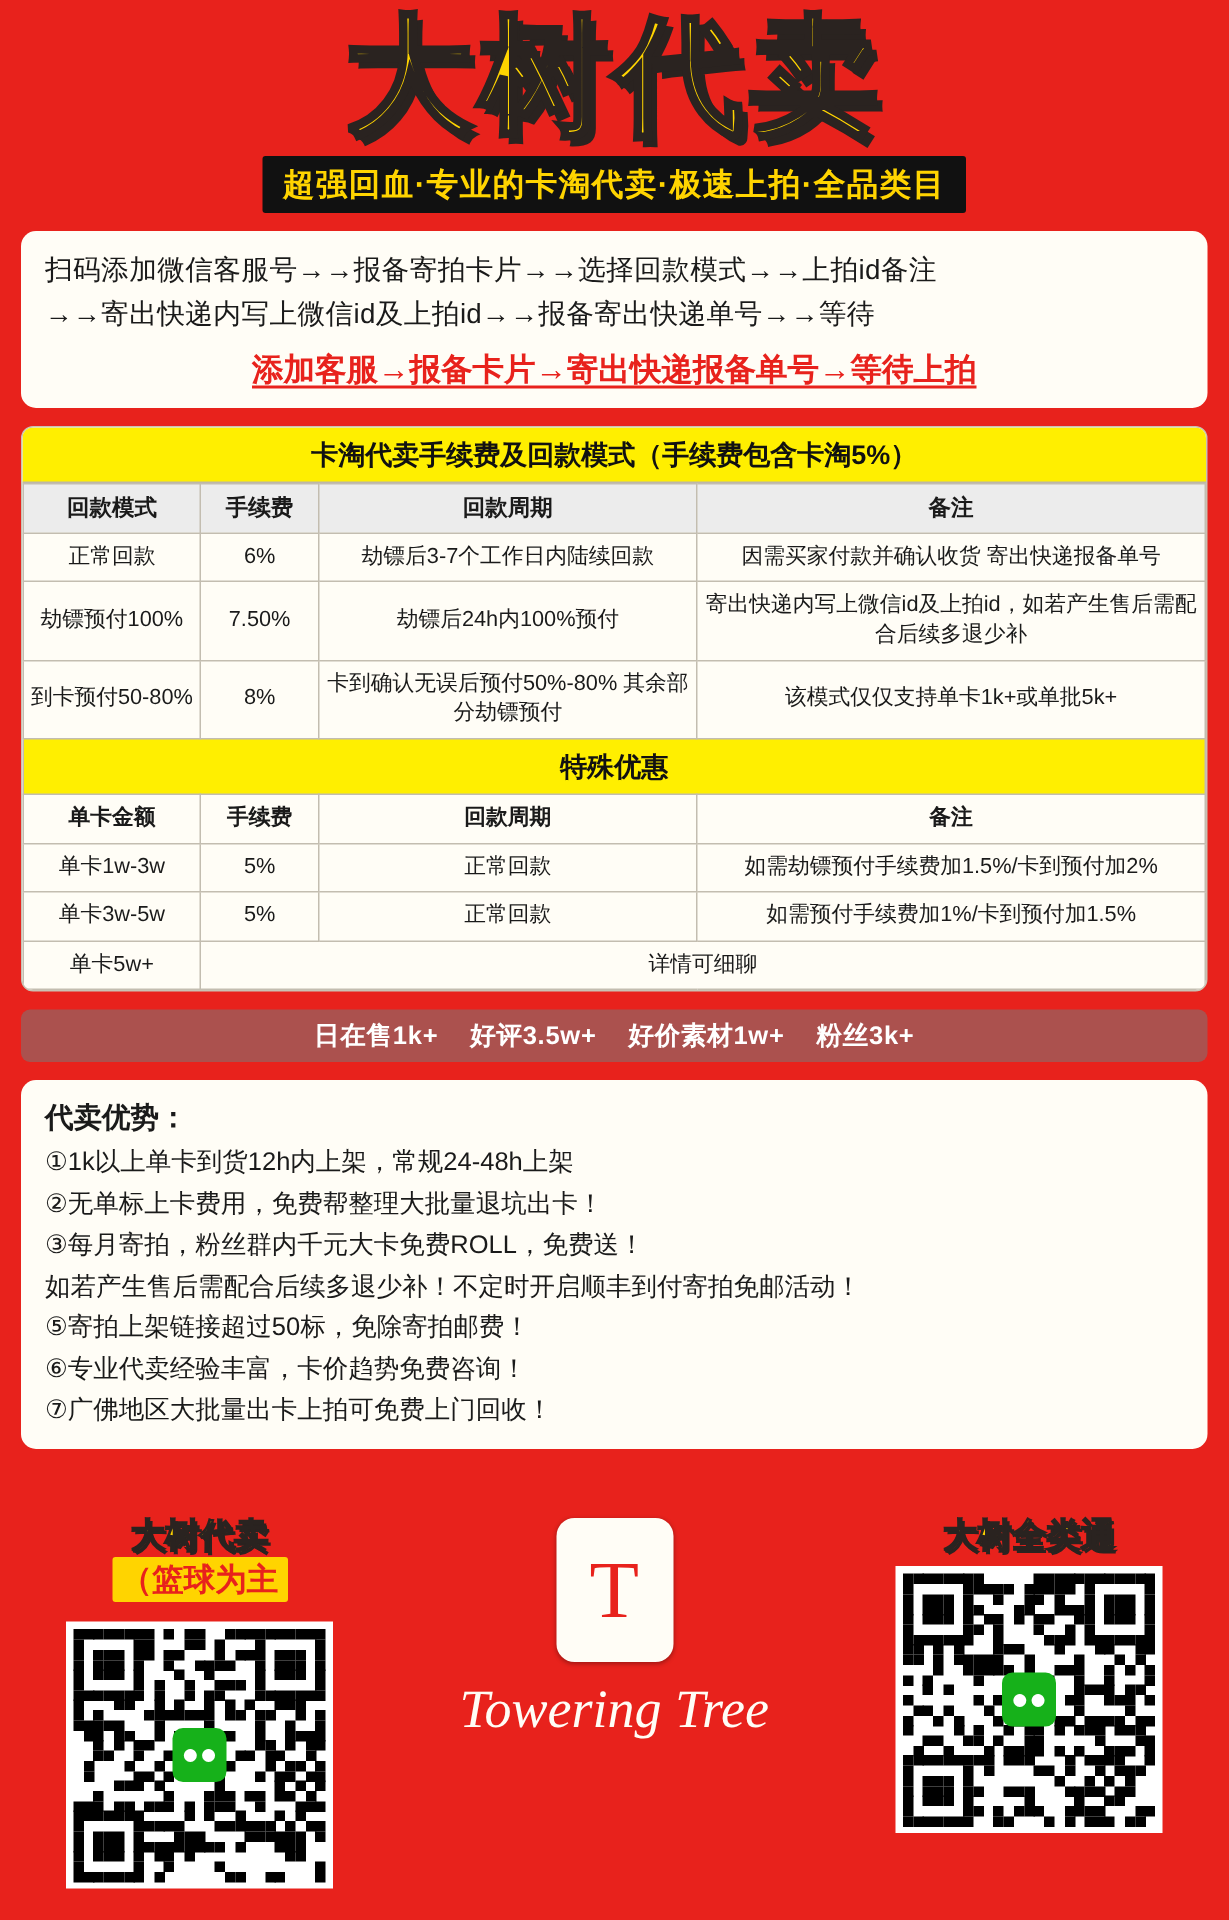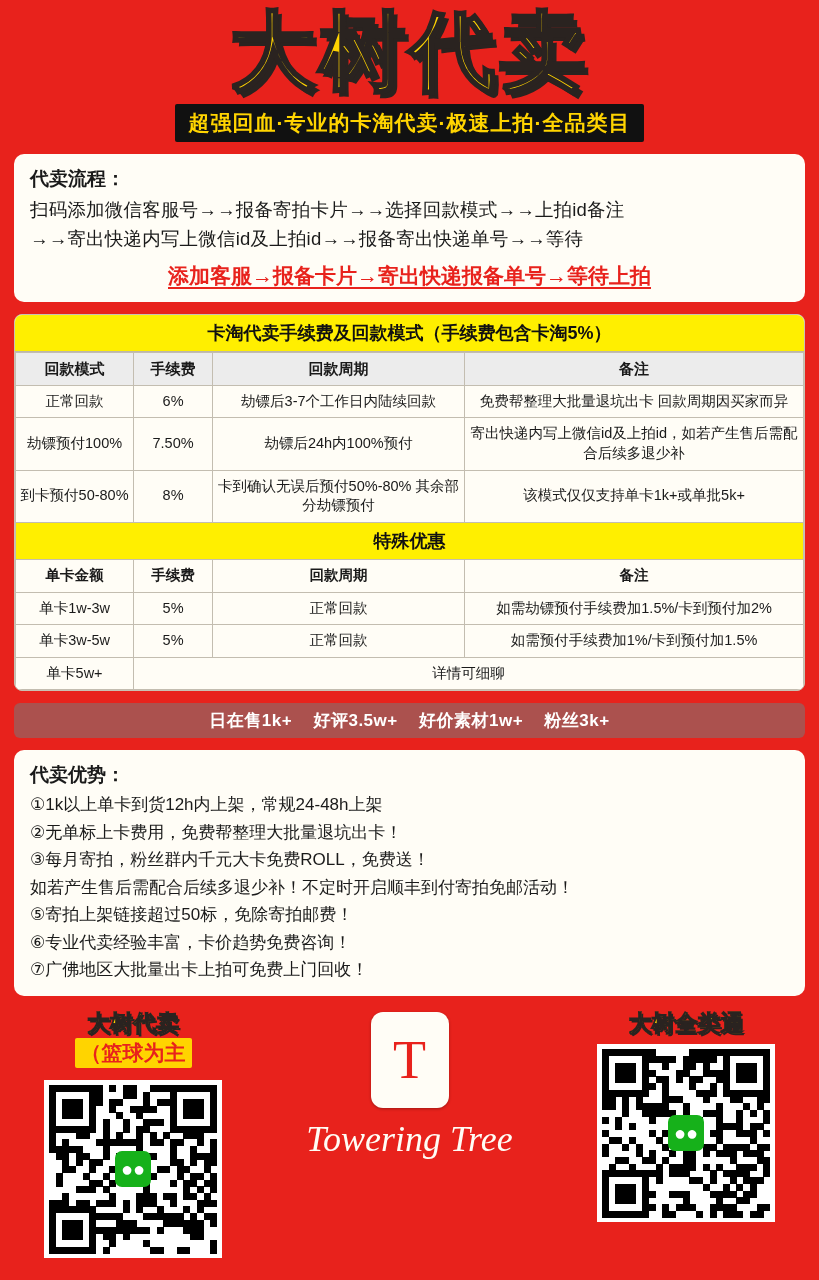--- a/index.html
+++ b/index.html
@@ -185,21 +185,20 @@
 </style>
 </head>
 <body>
 
 <div class="header">
   <div class="brand-title">大树代卖</div>
   <div class="brand-sub">超强回血·专业的卡淘代卖·极速上拍·全品类目</div>
 </div>
 
 <div class="card">
-  <div class="flow-title">代卖流程：</div>
   <div class="flow-text">扫码添加微信客服号→→报备寄拍卡片→→选择回款模式→→上拍id备注</div>
   <div class="flow-text">→→寄出快递内写上微信id及上拍id→→报备寄出快递单号→→等待</div>
   <div class="flow-highlight">添加客服→报备卡片→寄出快递报备单号→等待上拍</div>
 </div>
 
 <div class="table-card">
   <div class="tbl-banner">卡淘代卖手续费及回款模式（手续费包含卡淘5%）</div>
   <table>
     <thead>
       <tr>
@@ -207,21 +206,21 @@
         <th class="col2">手续费</th>
         <th class="col3">回款周期</th>
         <th class="col4">备注</th>
       </tr>
     </thead>
     <tbody>
       <tr>
         <td>正常回款</td>
         <td>6%</td>
         <td>劫镖后3-7个工作日内陆续回款</td>
-        <td>免费帮整理大批量退坑出卡 回款周期因买家而异</td>
+        <td>因需买家付款并确认收货 寄出快递报备单号</td>
       </tr>
       <tr>
         <td>劫镖预付100%</td>
         <td>7.50%</td>
         <td>劫镖后24h内100%预付</td>
         <td>寄出快递内写上微信id及上拍id，如若产生售后需配合后续多退少补</td>
       </tr>
       <tr>
         <td>到卡预付50-80%</td>
         <td>8%</td>

